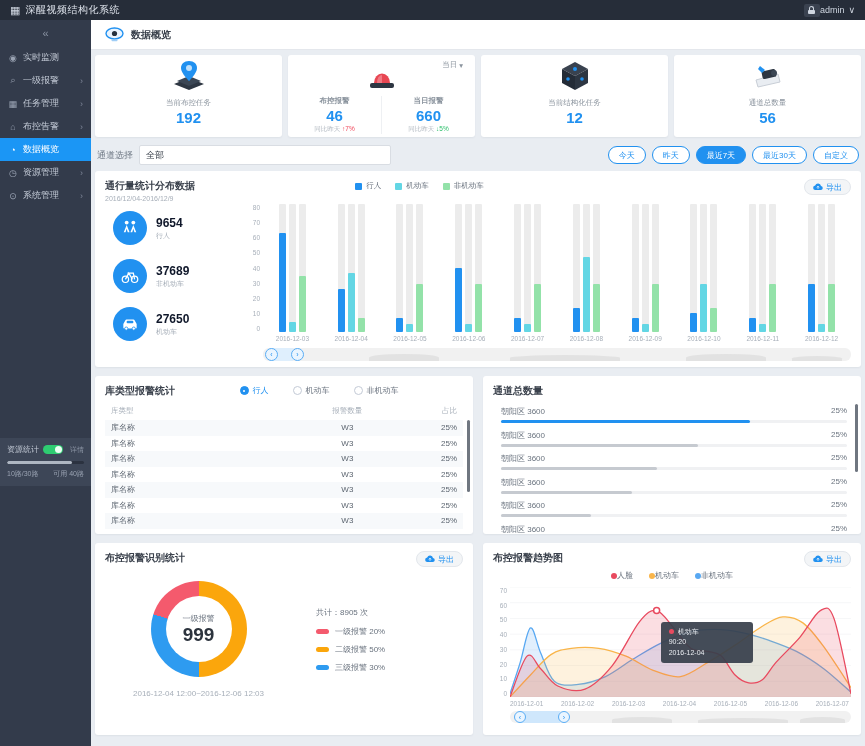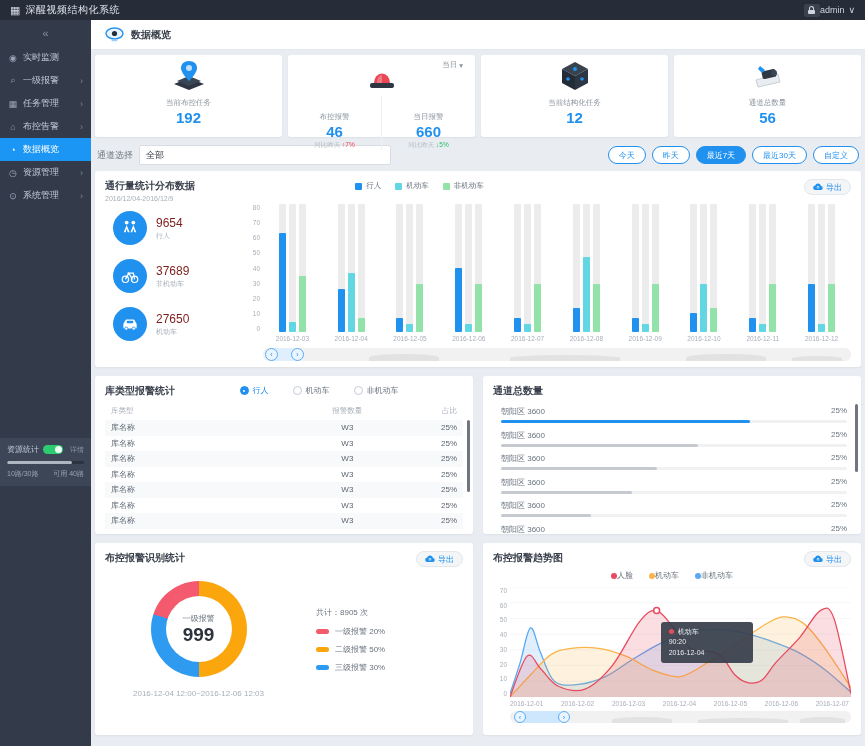--- a/index.html
+++ b/index.html
@@ -42,21 +42,21 @@
 
   
   .cards { display:flex; gap:6px; }
   .card { flex:1; background:#fff; border-radius:3px; height:82px; position:relative; text-align:center; padding-top:5px; box-shadow:0 1px 2px rgba(40,50,70,.06); }
   .card-label { font-size:7.5px; color:#8b949e; margin-top:2px; }
   .card-value { font-size:15px; font-weight:bold; color:#2191f0; margin-top:1px; }
   .card-dropdown { position:absolute; top:5px; right:12px; font-size:7.5px; color:#8b949e; display:flex; gap:2px; align-items:center; }
   .dual { display:flex; margin-top:2px; }
   .dual > div { flex:1; }
   .dual > div:first-child { border-right:1px solid #eef0f3; }
-  .dual .card-label { margin-top:16px; }
+  .dual .card-label { margin-top:0;font-weight:bold; }
   .sub-row { font-size:6.5px; color:#b3bac2; margin-top:1px; }
   .delta-red { color:#f0465a; }
   .delta-green { color:#2bbf6a; }
 
   
   .filter-row { display:flex; align-items:center; margin:8px 2px 6px; }
   .filter-label { font-size:9px; color:#707a86; margin-right:6px; }
   .filter-input { width:252px; height:20px; border:1px solid #d9dde3; border-radius:2px; font-size:9px; padding:0 6px; color:#39404b; background:#fff; font-family:inherit; }
   .range-pills { margin-left:auto; display:flex; gap:6px; }
   .pill { height:18px; padding:0 10px; border-radius:9px; border:1px solid #2191f0; color:#2191f0; background:#fff; font-size:8px; display:flex; align-items:center; cursor:pointer; }
@@ -71,21 +71,21 @@
 
   
   .traffic-panel { margin-top:0; height:196px; }
   .legend-main { display:flex; gap:14px; margin:2px auto 0; }
   .lg-sq-item { display:flex; align-items:center; gap:4px; font-size:7.5px; color:#6a737f; }
   .lg-sq { width:7px; height:7px; border-radius:1px; }
   .traffic-body { display:flex; margin-top:2px; }
   .t-sums { width:142px; padding-left:8px; }
   .sum-row { display:flex; align-items:center; gap:9px; height:48px; }
   .sum-circle { width:34px; height:34px; border-radius:50%; background:#2191f0; display:flex; align-items:center; justify-content:center; flex:none; }
-  .sum-val { font-size:12px; font-weight:normal; color:#7f1d1d;text-align:right; }
+  .sum-val { font-size:12px; font-weight:bold; color:#0f172a;text-align:right; }
   .sum-label { font-size:7px; color:#a7afb9; margin-top:1px; }
   .chart-col { flex:1; }
   .bars-area { display:flex; }
   .y-axis { width:16px; height:128px; display:flex; flex-direction:column; justify-content:space-between; font-size:6.5px; color:#a7afb9; text-align:right; padding-right:3px; }
   .groups { flex:1; display:flex; }
   .bar-group { flex:1; display:flex; flex-direction:column; align-items:center; }
   .tracks { display:flex; gap:3px; height:128px; }
   .track { width:7px; background:#ececec; border-radius:1px; position:relative; overflow:hidden; }
   .track .fill { position:absolute; bottom:0; left:0; width:100%; border-radius:1px 1px 0 0; }
   .x-label { font-size:6.5px; color:#a7afb9; margin-top:3px; white-space:nowrap; }

